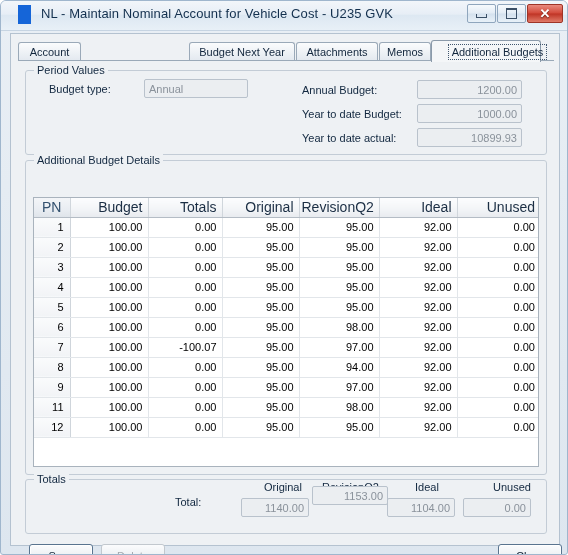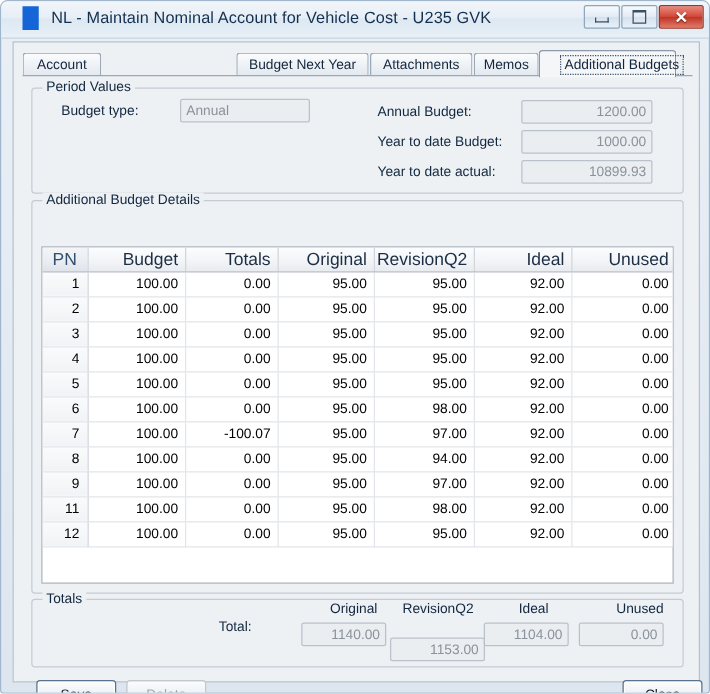--- a/index.html
+++ b/index.html
@@ -474,21 +474,21 @@
     </div>
 
     <span class="lbl" style="left:253px; top:447px;">Original</span>
     <span class="lbl" style="left:311px; top:447px;">RevisionQ2</span>
     <span class="lbl" style="left:404px; top:447px;">Ideal</span>
     <span class="lbl" style="left:482px; top:447px;">Unused</span>
 
     <span id="total-label">Total:</span>
 
     <div class="fld right" style="left:230px; top:464px; width:68px;">1140.00</div>
-    <div class="fld right" style="left:301px; top:476px; width:76px;padding-left:28px;">1153.00</div>
+    <div class="fld right" style="left:301px; top:452px; width:76px;padding-left:28px;">1153.00</div>
     <div class="fld right" style="left:376px; top:464px; width:68px;">1104.00</div>
     <div class="fld right" style="left:452px; top:464px; width:68px;">0.00</div>
 
     <div class="btn default" id="btn-save">
       <span><u>S</u><span>ave</span></span>
     </div>
     <div class="btn disabled" id="btn-delete">
       <span><u>D</u><span>elete</span></span>
     </div>
     <div class="btn default" id="btn-close-b">

